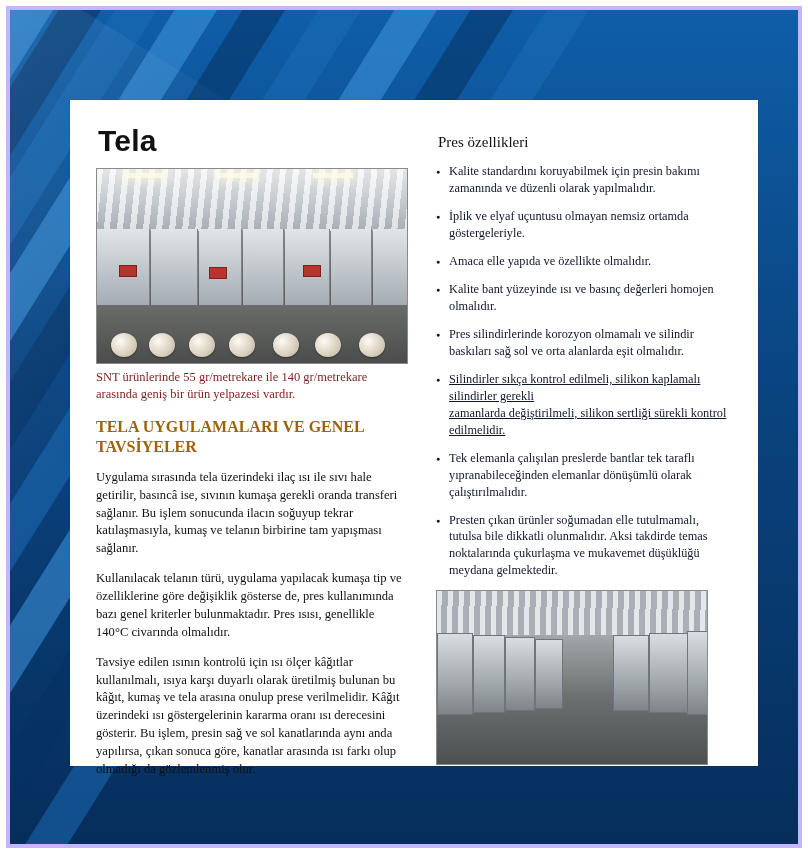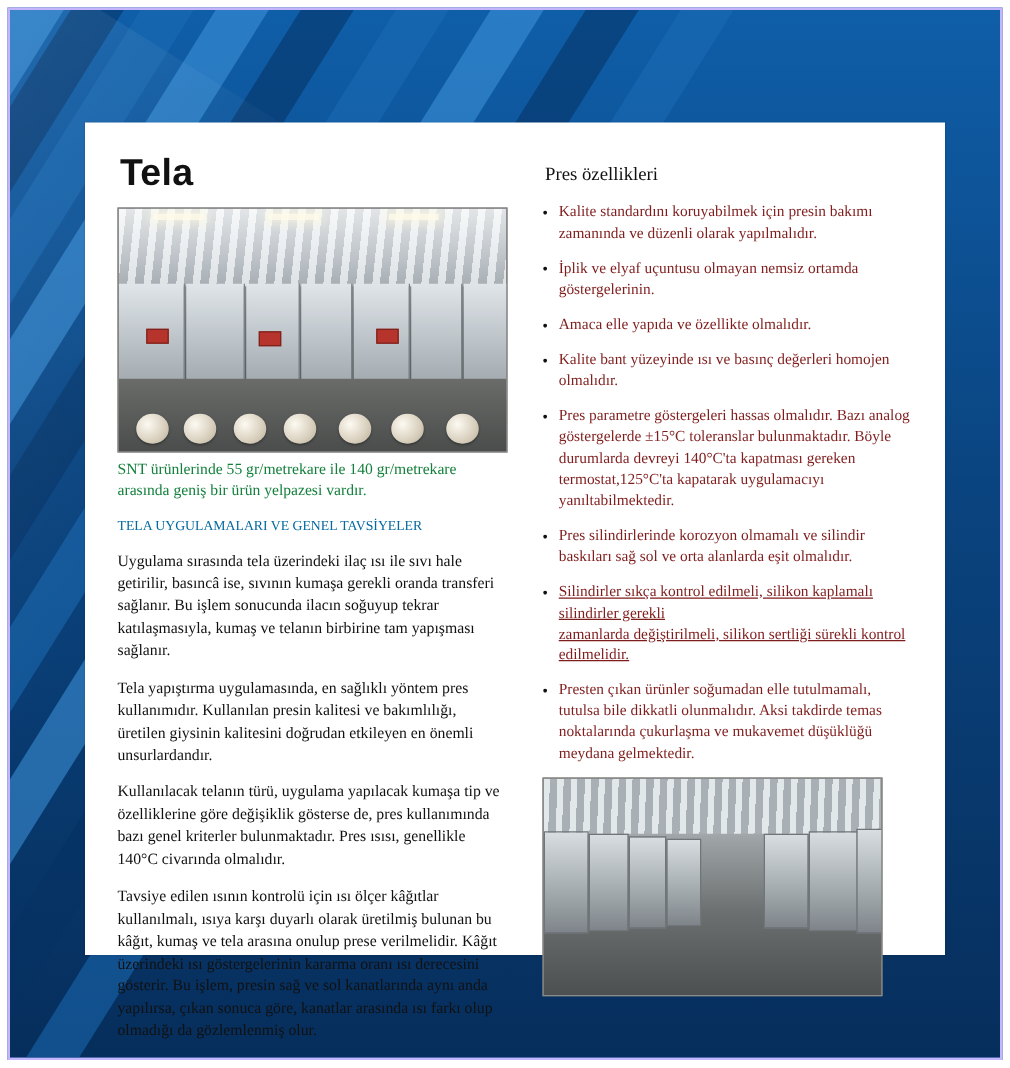--- a/index.html
+++ b/index.html
@@ -21,21 +21,21 @@
     box-sizing: border-box;
     padding: 6px;
     background: #ffffff;
   }
 
   .frame {
     position: relative;
     width: 796px;
     height: 842px;
     box-sizing: border-box;
-    border: 2px solid #c4b5fd;
+    border: 4px solid #c4b5fd;
     overflow: hidden;
     background: #0b4d8f;
   }
 
   
   .bg {
     position: absolute;
     inset: 0;
     background:
       linear-gradient(180deg, #0f5ea8 0%, #0a4480 45%, #062e5c 100%);
@@ -167,30 +167,31 @@
   }
   .ph2 .rowmach {
     position:absolute; background: linear-gradient(180deg,#d7dde0,#9aa1a5 70%,#7e8489);
     border:1px solid #6f7579;
   }
 
   .caption {
     font-family: "Liberation Serif", serif;
     font-size: 12.5px;
     line-height: 1.35;
-    color: #15803d;
+    color: #7f1d1d;
     margin: 5px 0 14px 0;
   }
 
   .subhead {
     font-family: "Liberation Serif", serif;
-    font-size: 11px;
-    color: #0369a1;
+    font-size: 16px;
+    color: #a16207;
     line-height: 1.25;
     margin: 2px 0 12px 0;
+    font-weight: bold;
   }
 
   p.body {
     font-family: "Liberation Serif", serif;
     font-size: 12.6px;
     line-height: 1.42;
     color: #111;
     margin: 0 0 12px 0;
     text-align: left;
   }
@@ -205,21 +206,21 @@
   ul.bullets {
     list-style: none;
     margin: 0;
     padding: 0;
   }
   ul.bullets li {
     position: relative;
     font-family: "Liberation Serif", serif;
     font-size: 12.3px;
     line-height: 1.38;
-    color: #7f1d1d;
+    color: #0f172a;
     margin: 0 0 11px 0;
     padding-left: 13px;
   }
   ul.bullets li:before {
     content: "\25CF";
     position: absolute;
     left: 0;
     top: 0;
     font-size: 7px;
     line-height: 18px;
@@ -287,38 +288,37 @@
               <div class="roll" style="left:218px;"></div>
               <div class="roll" style="left:262px;"></div>
             </div>
           </div>
 
           <div class="caption">SNT ürünlerinde 55 gr/metrekare ile 140 gr/metrekare arasında geniş bir ürün yelpazesi vardır.</div>
 
           <div class="subhead">TELA UYGULAMALARI VE GENEL TAVSİYELER</div>
 
           <p class="body">Uygulama sırasında tela üzerindeki ilaç ısı ile sıvı hale getirilir, basıncâ ise, sıvının kumaşa gerekli oranda transferi sağlanır. Bu işlem sonucunda ilacın soğuyup tekrar katılaşmasıyla, kumaş ve telanın birbirine tam yapışması sağlanır.</p>
-          <p class="body">Tela yapıştırma uygulamasında, en sağlıklı yöntem pres kullanımıdır. Kullanılan presin kalitesi ve bakımlılığı, üretilen giysinin kalitesini doğrudan etkileyen en önemli unsurlardandır.</p>
           <p class="body">Kullanılacak telanın türü, uygulama yapılacak kumaşa tip ve özelliklerine göre değişiklik gösterse de, pres kullanımında bazı genel kriterler bulunmaktadır. Pres ısısı, genellikle 140°C civarında olmalıdır.</p>
           <p class="body">Tavsiye edilen ısının kontrolü için ısı ölçer kâğıtlar kullanılmalı, ısıya karşı duyarlı olarak üretilmiş bulunan bu kâğıt, kumaş ve tela arasına onulup prese verilmelidir. Kâğıt üzerindeki ısı göstergelerinin kararma oranı ısı derecesini gösterir. Bu işlem, presin sağ ve sol kanatlarında aynı anda yapılırsa, çıkan sonuca göre, kanatlar arasında ısı farkı olup olmadığı da gözlemlenmiş olur.</p>
         </div>
 
         <div class="col-right">
 
           <div class="right-title">Pres özellikleri</div>
 
           <ul class="bullets">
             <li>Kalite standardını koruyabilmek için presin bakımı zamanında ve düzenli olarak yapılmalıdır.</li>
-            <li>İplik ve elyaf  uçuntusu olmayan nemsiz ortamda göstergelerinin.</li>
+            <li>İplik ve elyaf  uçuntusu olmayan nemsiz ortamda göstergeleriyle.</li>
             <li>Amaca elle yapıda ve özellikte olmalıdır.</li>
             <li>Kalite bant yüzeyinde ısı ve basınç değerleri homojen olmalıdır.</li>
-            <li>Pres parametre göstergeleri hassas olmalıdır. Bazı analog göstergelerde ±15°C toleranslar bulunmaktadır. Böyle durumlarda devreyi 140°C'ta kapatması gereken termostat,125°C'ta kapatarak uygulamacıyı yanıltabilmektedir.</li>
             <li>Pres silindirlerinde korozyon olmamalı ve silindir baskıları sağ sol ve orta alanlarda eşit olmalıdır.</li>
             <li style="white-space:pre-line;text-decoration:underline;">Silindirler sıkça kontrol edilmeli, silikon kaplamalı silindirler gerekli
 zamanlarda değiştirilmeli, silikon sertliği sürekli kontrol edilmelidir.</li>
+            <li>Tek elemanla çalışılan preslerde bantlar tek taraflı yıpranabileceğinden elemanlar dönüşümlü olarak çalıştırılmalıdır.</li>
             <li>Presten çıkan ürünler soğumadan elle tutulmamalı, tutulsa bile dikkatli olunmalıdır. Aksi takdirde temas noktalarında çukurlaşma ve mukavemet düşüklüğü meydana gelmektedir.</li>
           </ul>
 
           <div class="photo photo-2">
             <div class="ph2">
               <div class="ceil"></div>
 
               <div class="rowmach" style="left:0px;   top:42px; width:34px; height:80px;"></div>
               <div class="rowmach" style="left:36px;  top:44px; width:30px; height:76px;"></div>
               <div class="rowmach" style="left:68px;  top:46px; width:28px; height:72px;"></div>

